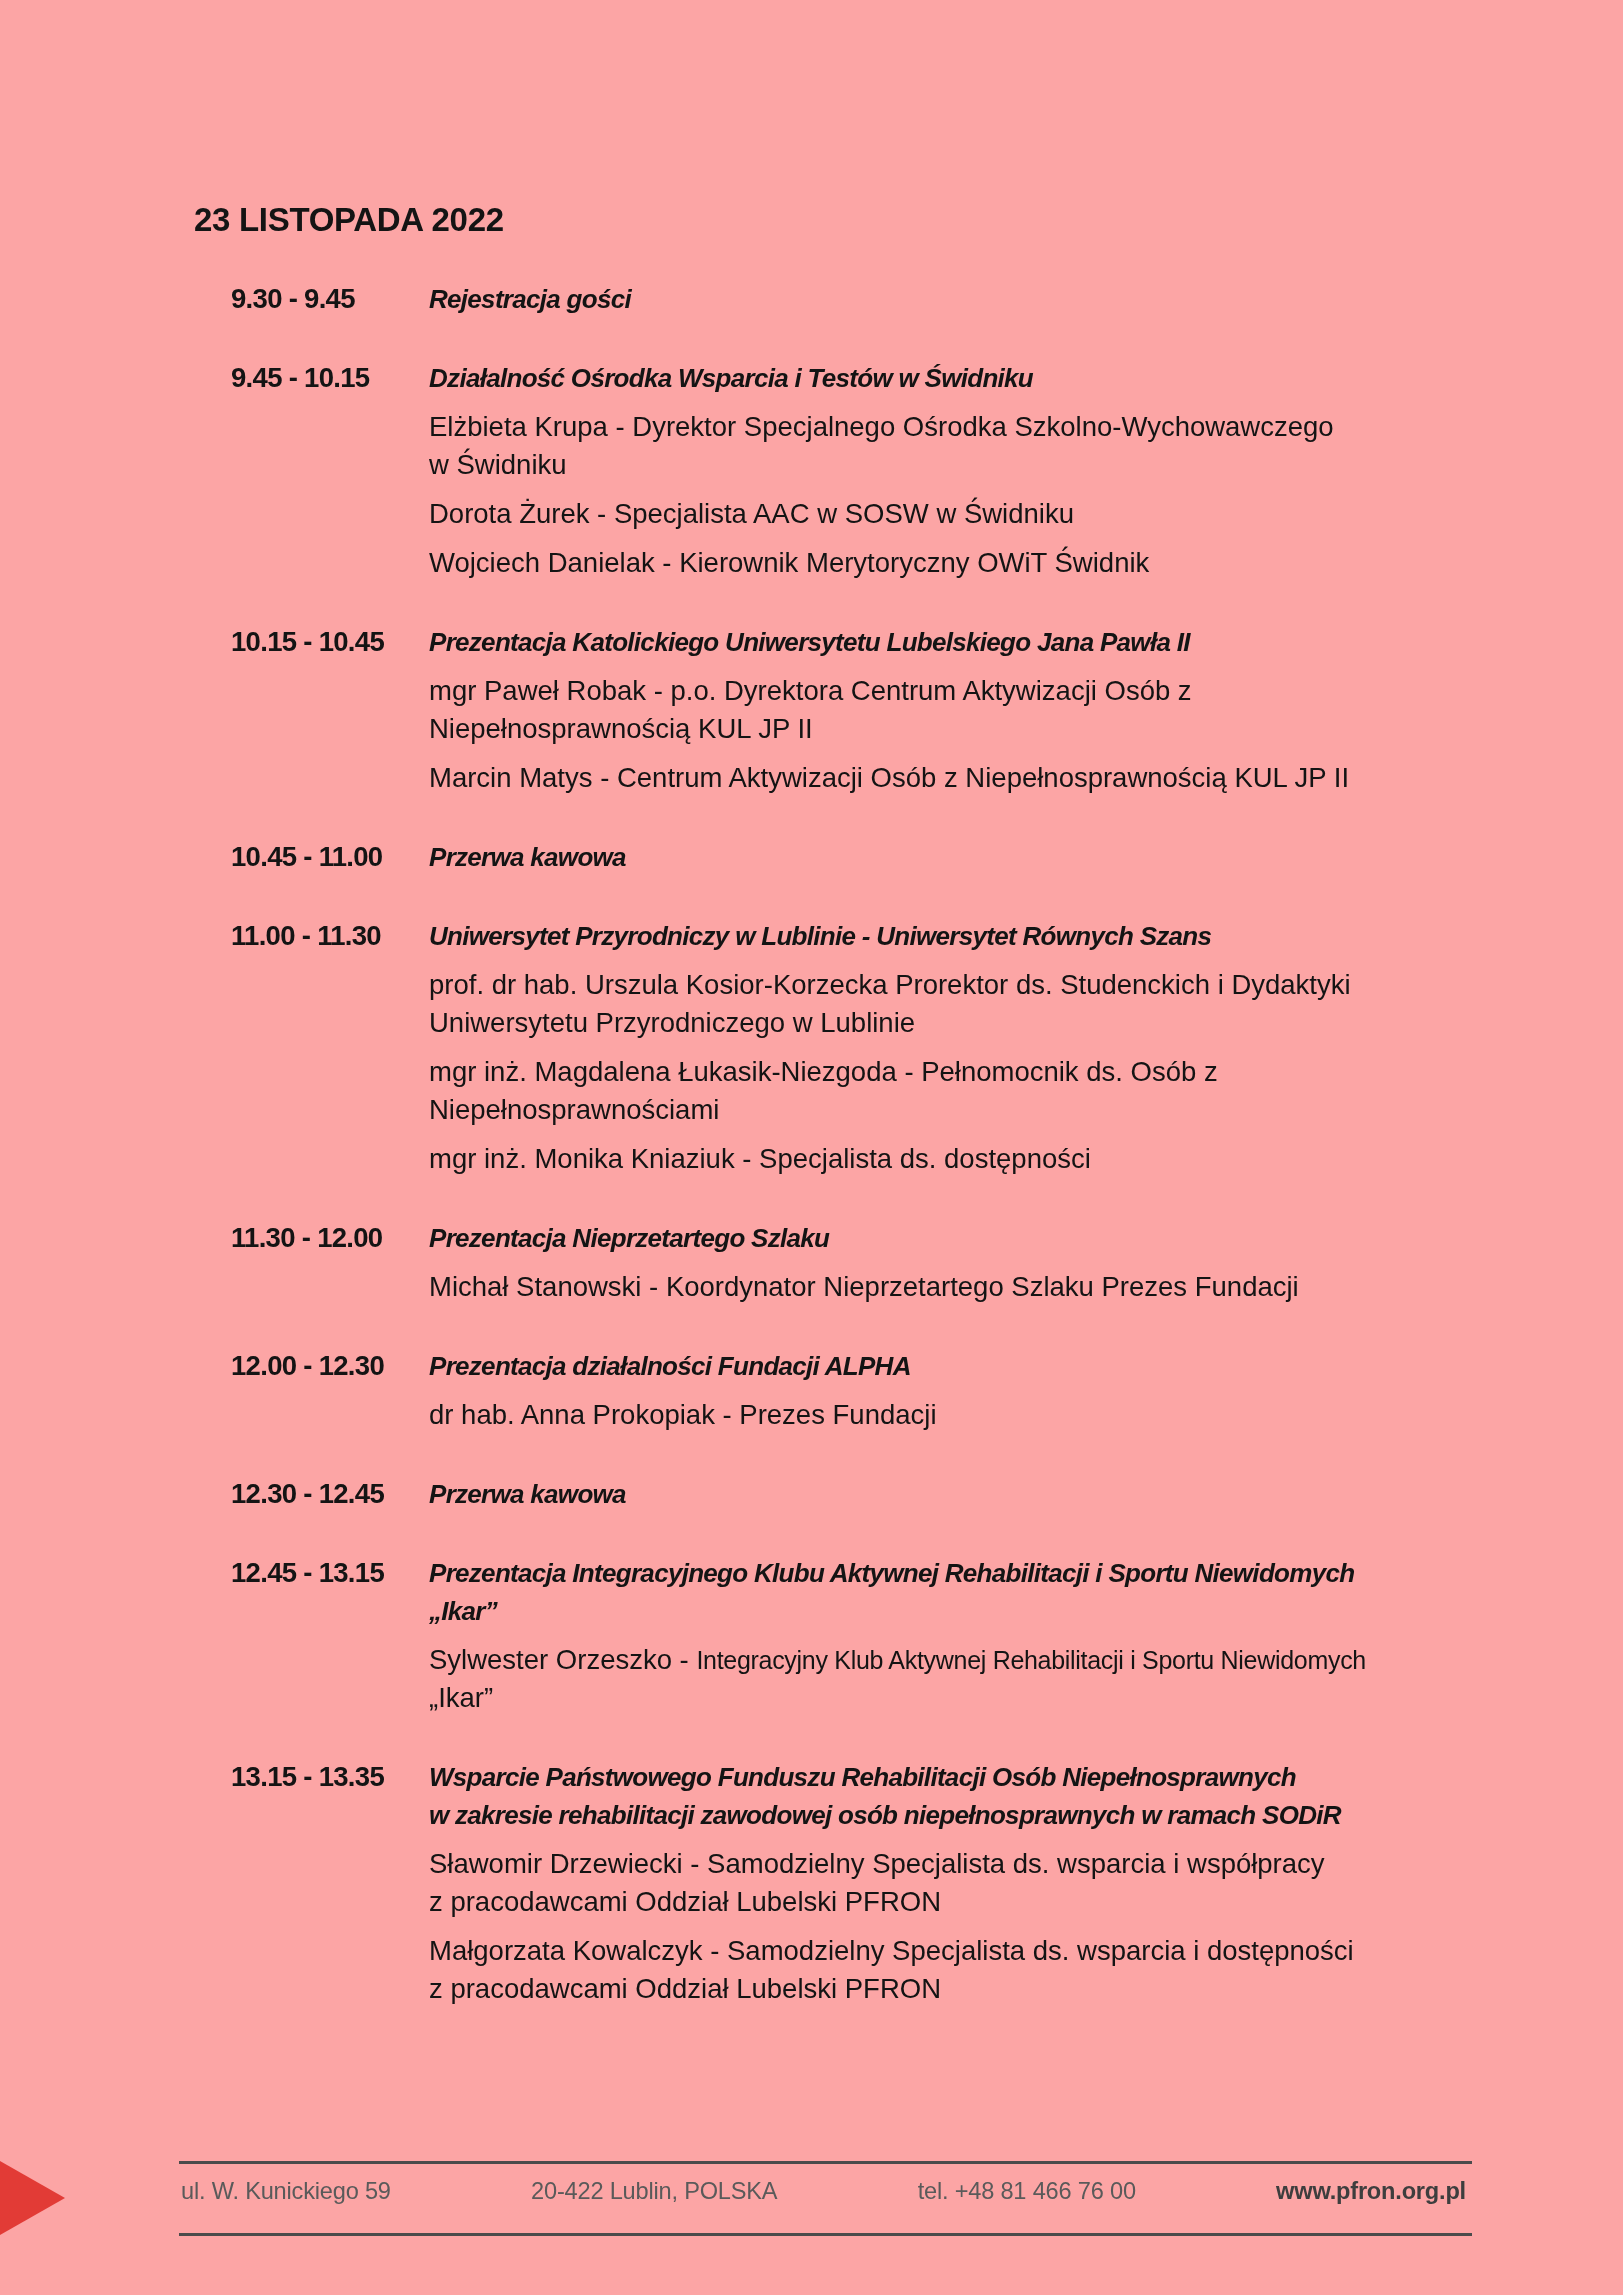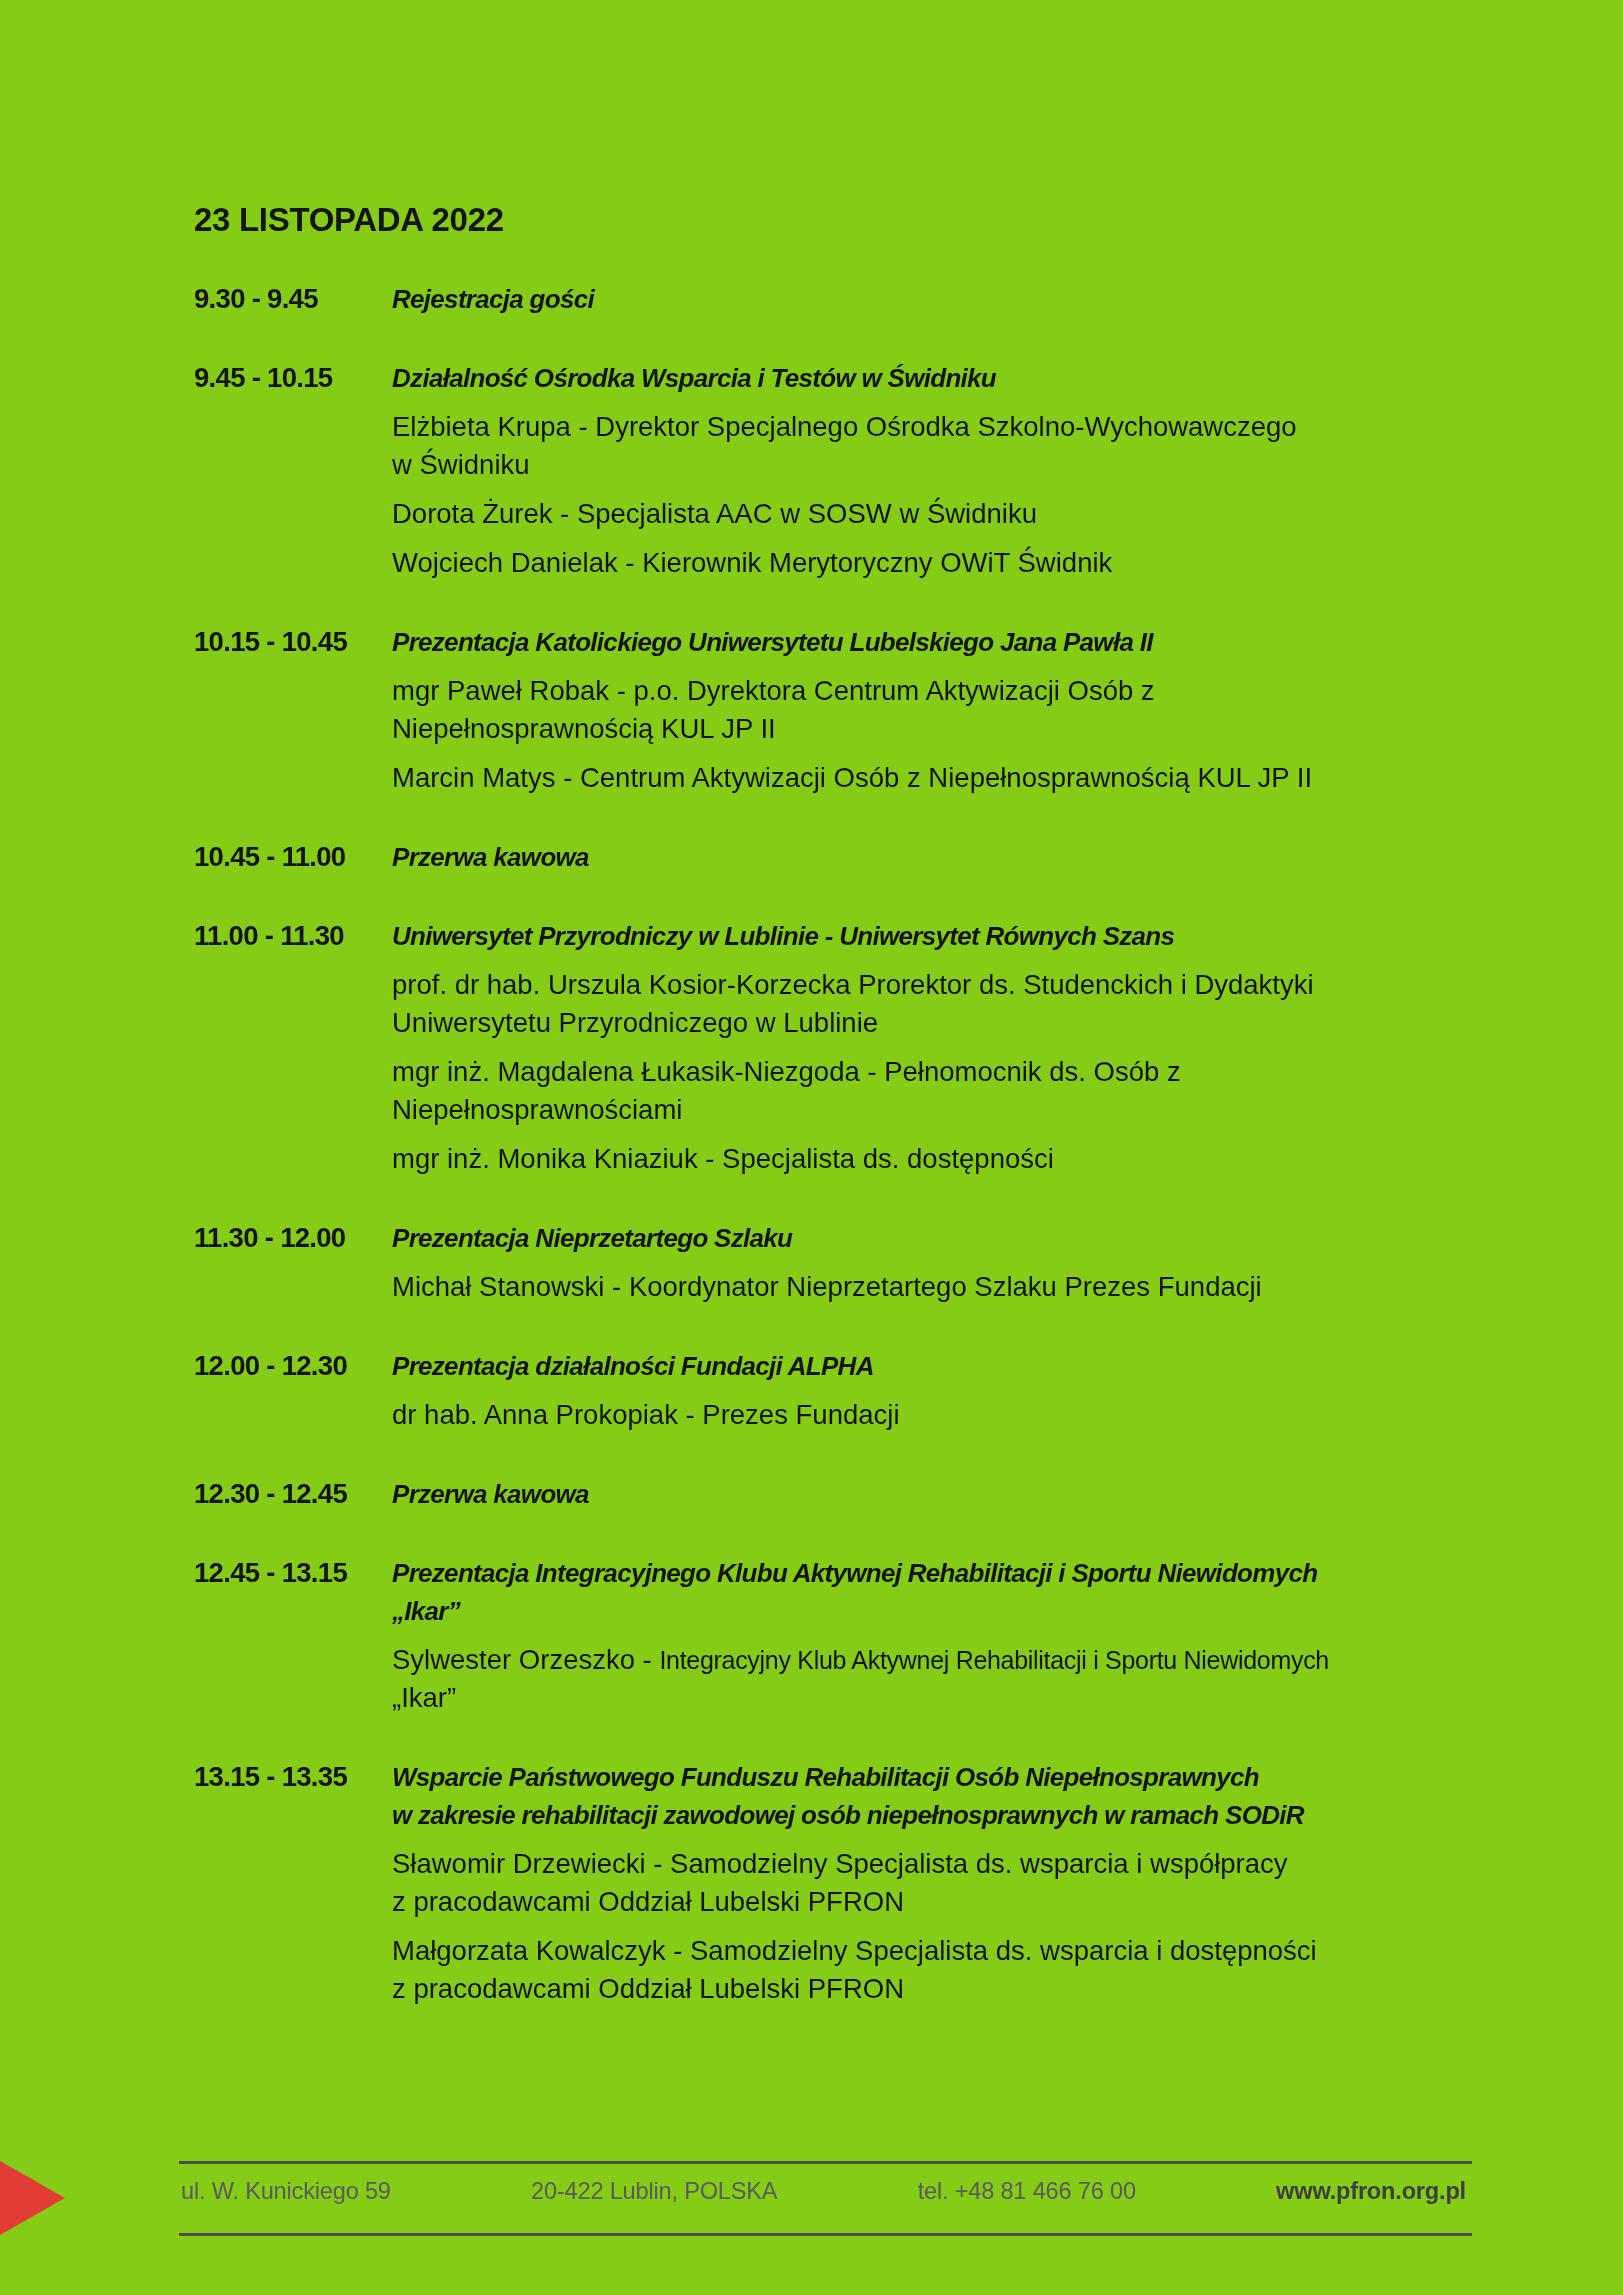--- a/index.html
+++ b/index.html
@@ -1,39 +1,39 @@
 <!DOCTYPE html>
 <html style="font-size:10.5px"><head>
 <meta charset="utf-8">
 <style>
   html,body { margin:0; padding:0; background:#888; }
   .page {
     position: relative;
     width: 1623px;
     height: 2295px;
-    background: #84cc16;
+    background: #fca5a5;
     font-family: "Liberation Sans", sans-serif;
     color: #141414;
     overflow: hidden;
   }
   .content {
     position: absolute;
     top: 200px;
     left: 194px;
     width: 1276px;
   }
   .doc-title {
     font-size: 33px;
     font-weight: 700;
     letter-spacing: -0.3px;
     line-height: 39px;
     margin-bottom: 41px;
     white-space: nowrap;
   }
-  .row { display: flex; margin-bottom: 41px; }
+  .row { display: flex; margin-bottom: 41px; margin-left: 37px; }
   .time {
     flex: 0 0 198px;
     font-size: 27.5px;
     font-weight: 700;
     letter-spacing: -0.7px;
     line-height: 38px;
     white-space: nowrap;
   }
   .body { flex: 1 1 auto; min-width: 0; }
   .para { margin-bottom: 11px; }

